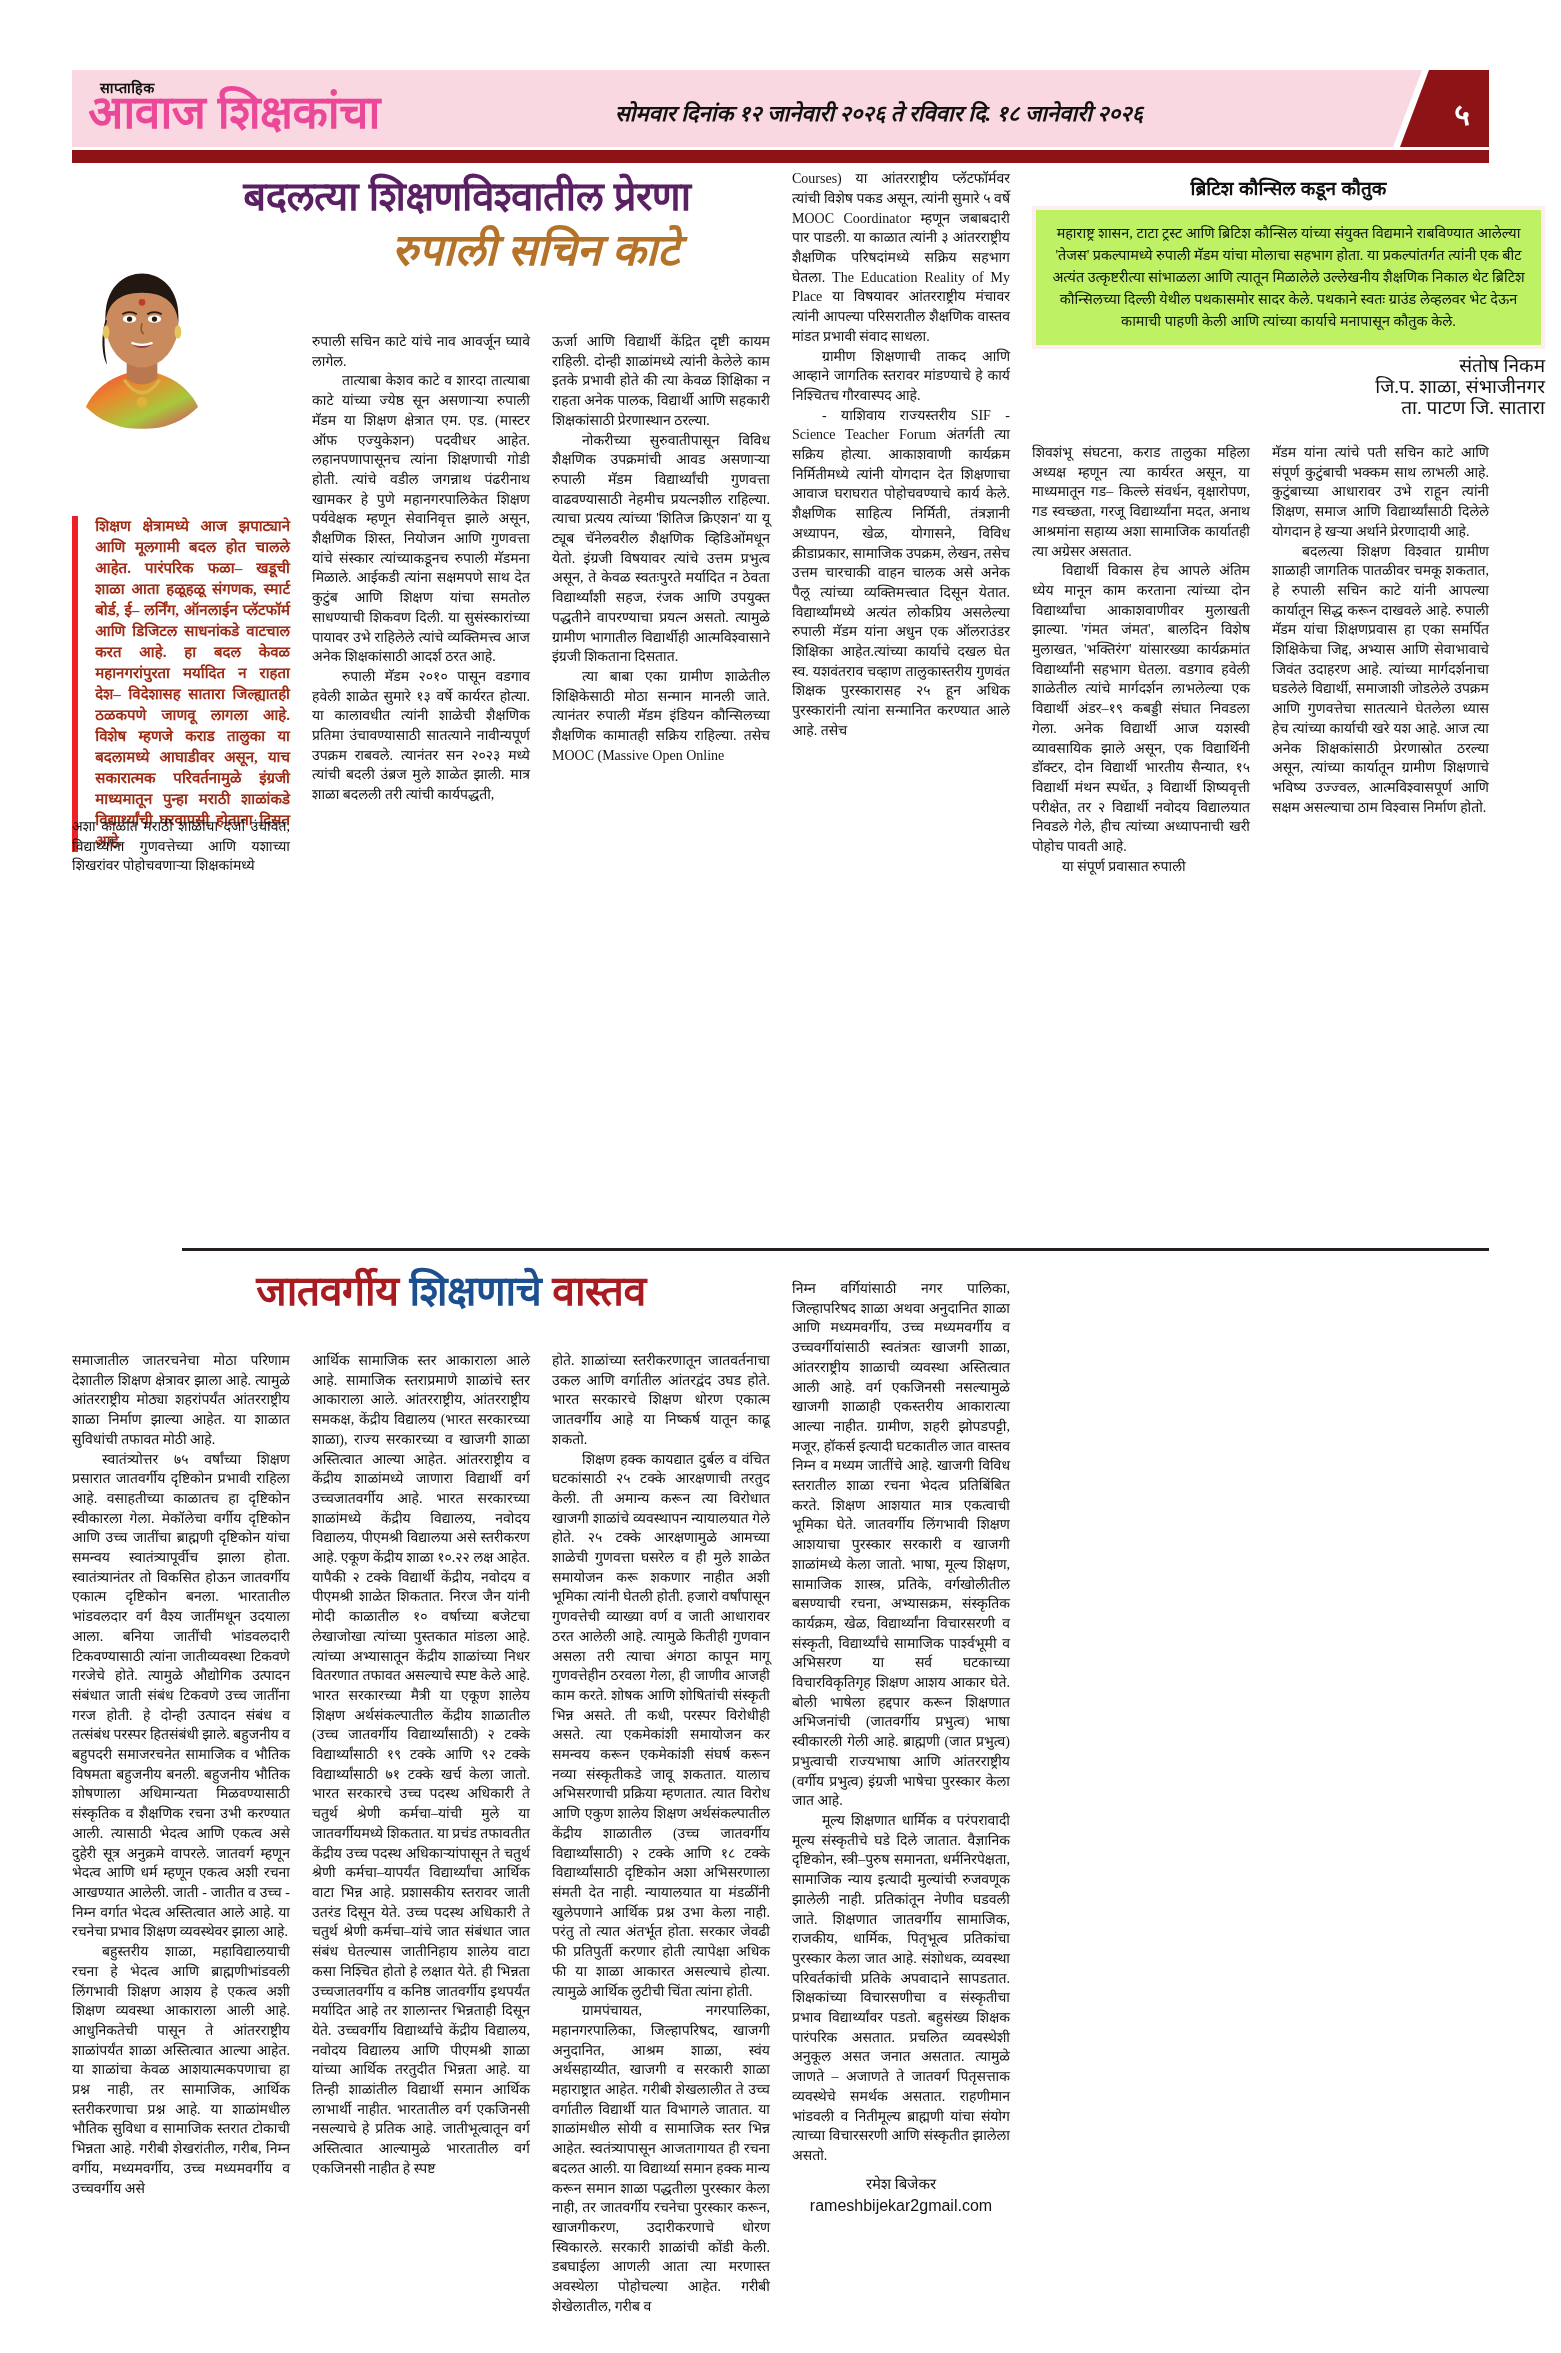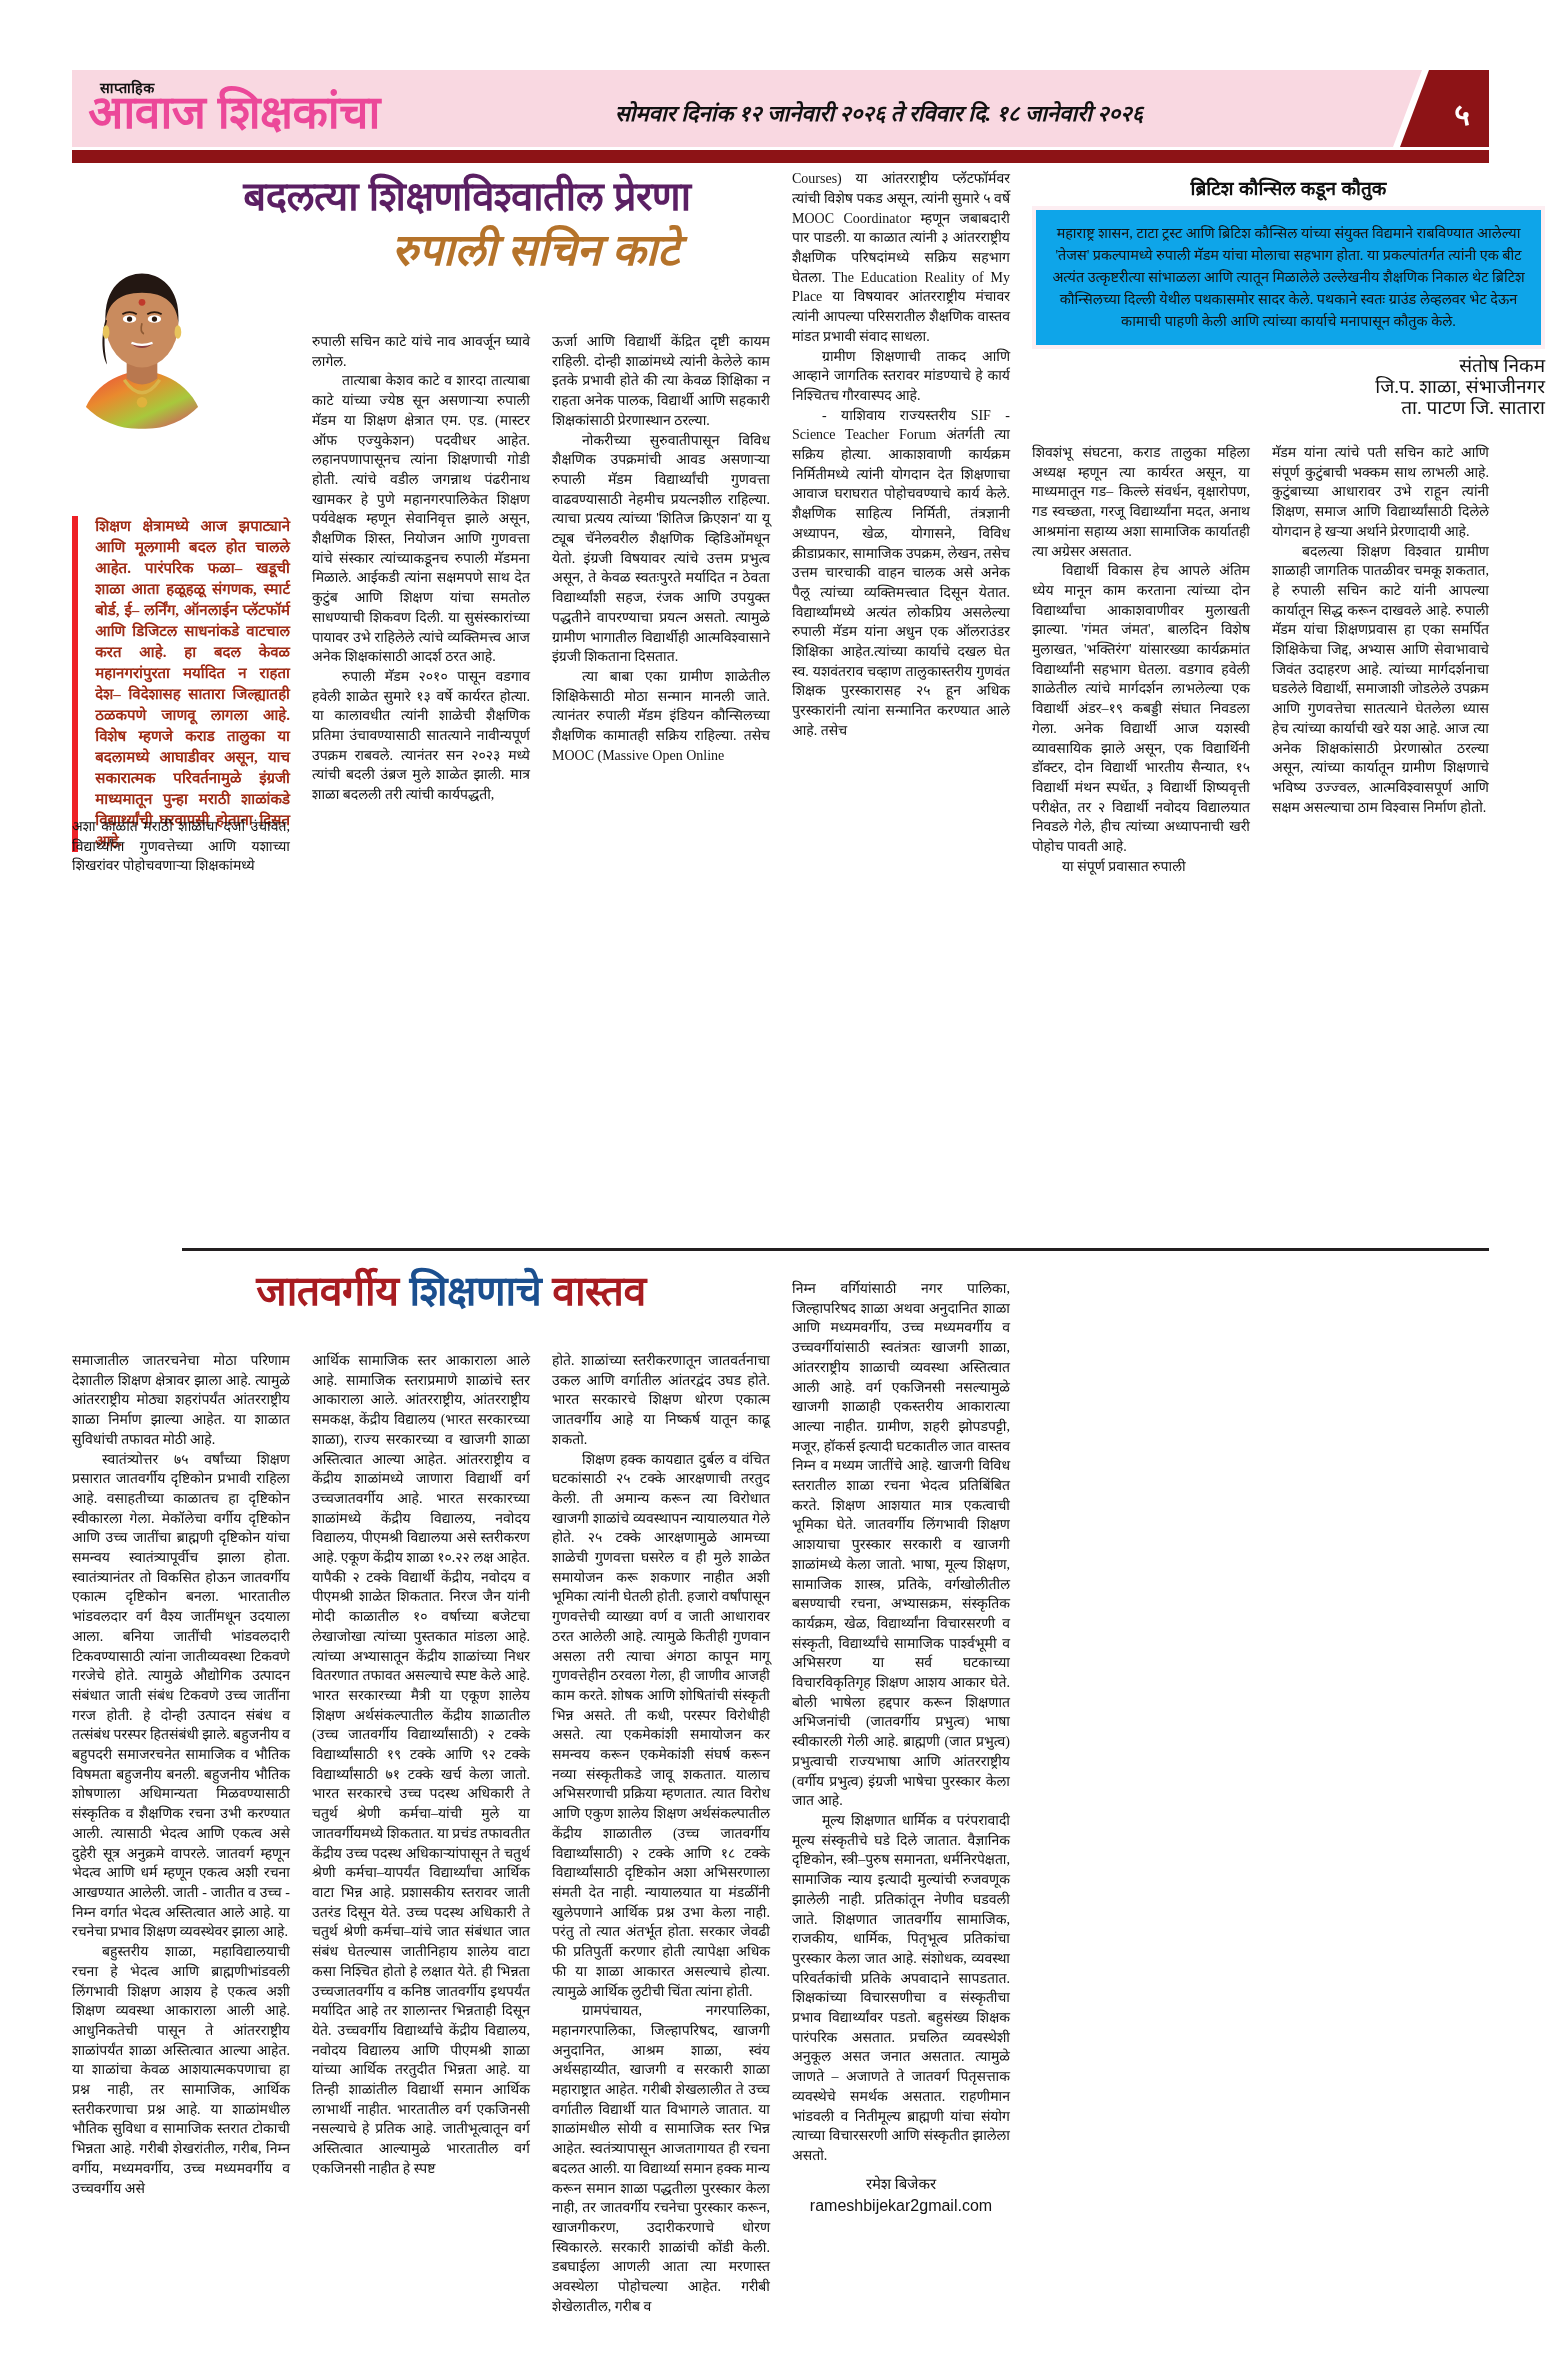--- a/index.html
+++ b/index.html
@@ -103,21 +103,21 @@
   .a1-col6{left:1200px;top:269px;width:217px;}
 
   
   .a1-box-wrap{position:absolute;left:960px;top:4px;width:513px;}
   .a1-box-title{
     font-family:"Liberation Sans","DejaVu Sans",sans-serif;
     font-weight:bold;font-size:19px;line-height:22px;color:#111;
     text-align:center;margin-bottom:5.8px;
   }
   .a1-box{
-    background:#0ea5e9;
+    background:#bef264;
     border:4.3px solid #fdeef2;
     box-sizing:border-box;
     padding:12.5px 14.4px 12.5px 14.4px;
     font-family:"Liberation Serif","DejaVu Serif",serif;
     font-size:14.4px;line-height:22px;color:#111;text-align:center;
   }
 
   .byline{
     font-family:"Liberation Serif","DejaVu Serif",serif;
     font-size:19px;line-height:21px;color:#111;text-align:right;margin-top:6.7px;

